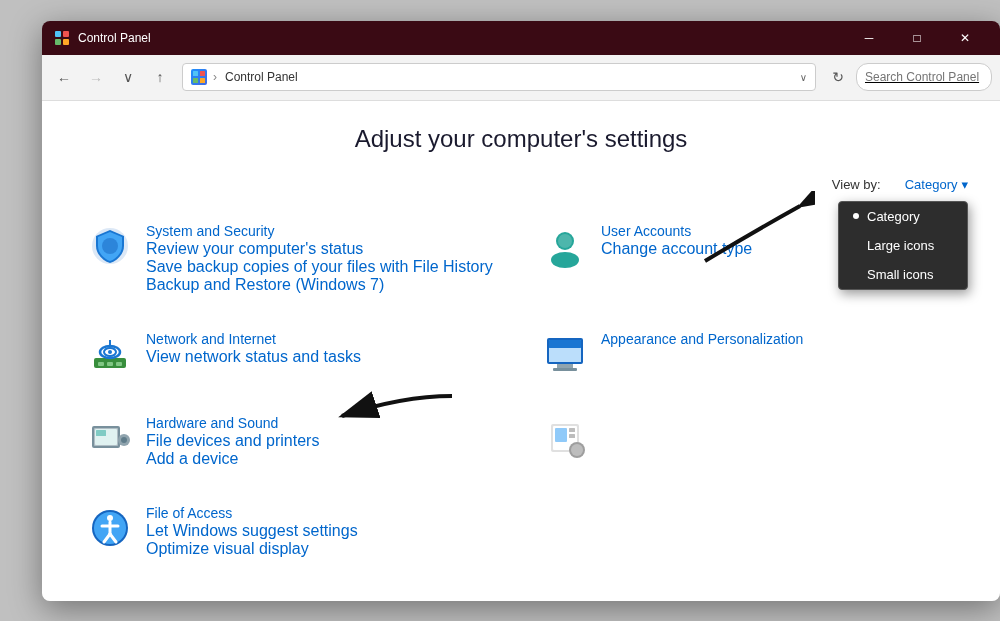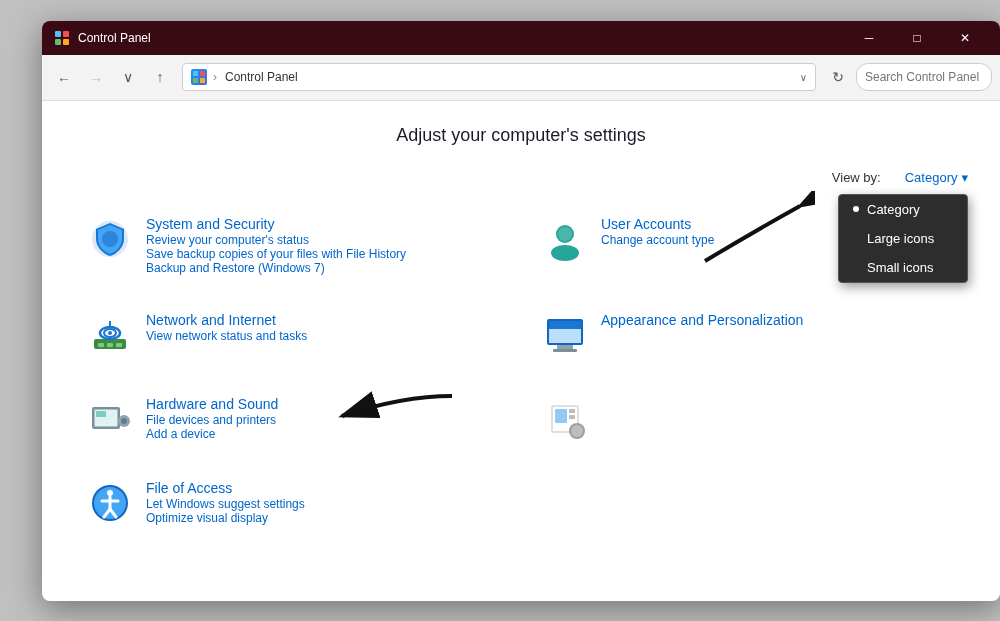--- a/index.html
+++ b/index.html
@@ -126,39 +126,40 @@
     }
     .search-box {
       width: 136px;
       height: 28px;
       border: 1px solid #ccc;
       border-radius: 12px;
       display: flex;
       align-items: center;
       padding: 0 8px;
       background: #fff;
+      text-decoration: underline;
     }
     .search-box input {
       border: none;
       outline: none;
       font-size: 12px;
       flex: 1;
       background: transparent;
     }
     .search-icon { color: #888; font-size: 13px; }
     .content-area {
       flex: 1;
       background: #fff;
       overflow-y: auto;
       padding: 24px 32px;
       position: relative;
     }
     .page-title {
       text-align: center;
-      font-size: 18px;
+      font-size: 24px;
       font-weight: 400;
       color: #1a1a2e;
       margin-bottom: 24px;
     }
     .view-by-row {
       display: flex;
       justify-content: flex-end;
       align-items: center;
       margin-bottom: 20px;
       gap: 24px;
@@ -226,21 +227,21 @@
     }
     .category-text {}
     .category-title {
       font-size: 14px;
       color: #0066cc;
       font-weight: 400;
       text-decoration: none;
       cursor: pointer;
     }
     .category-link {
-      font-size: 12px;
+      font-size: 16px;
       color: #0066cc;
       display: block;
       cursor: pointer;
     }
   </style>
 </head>
 <body>
 
 <div class="window">
 

